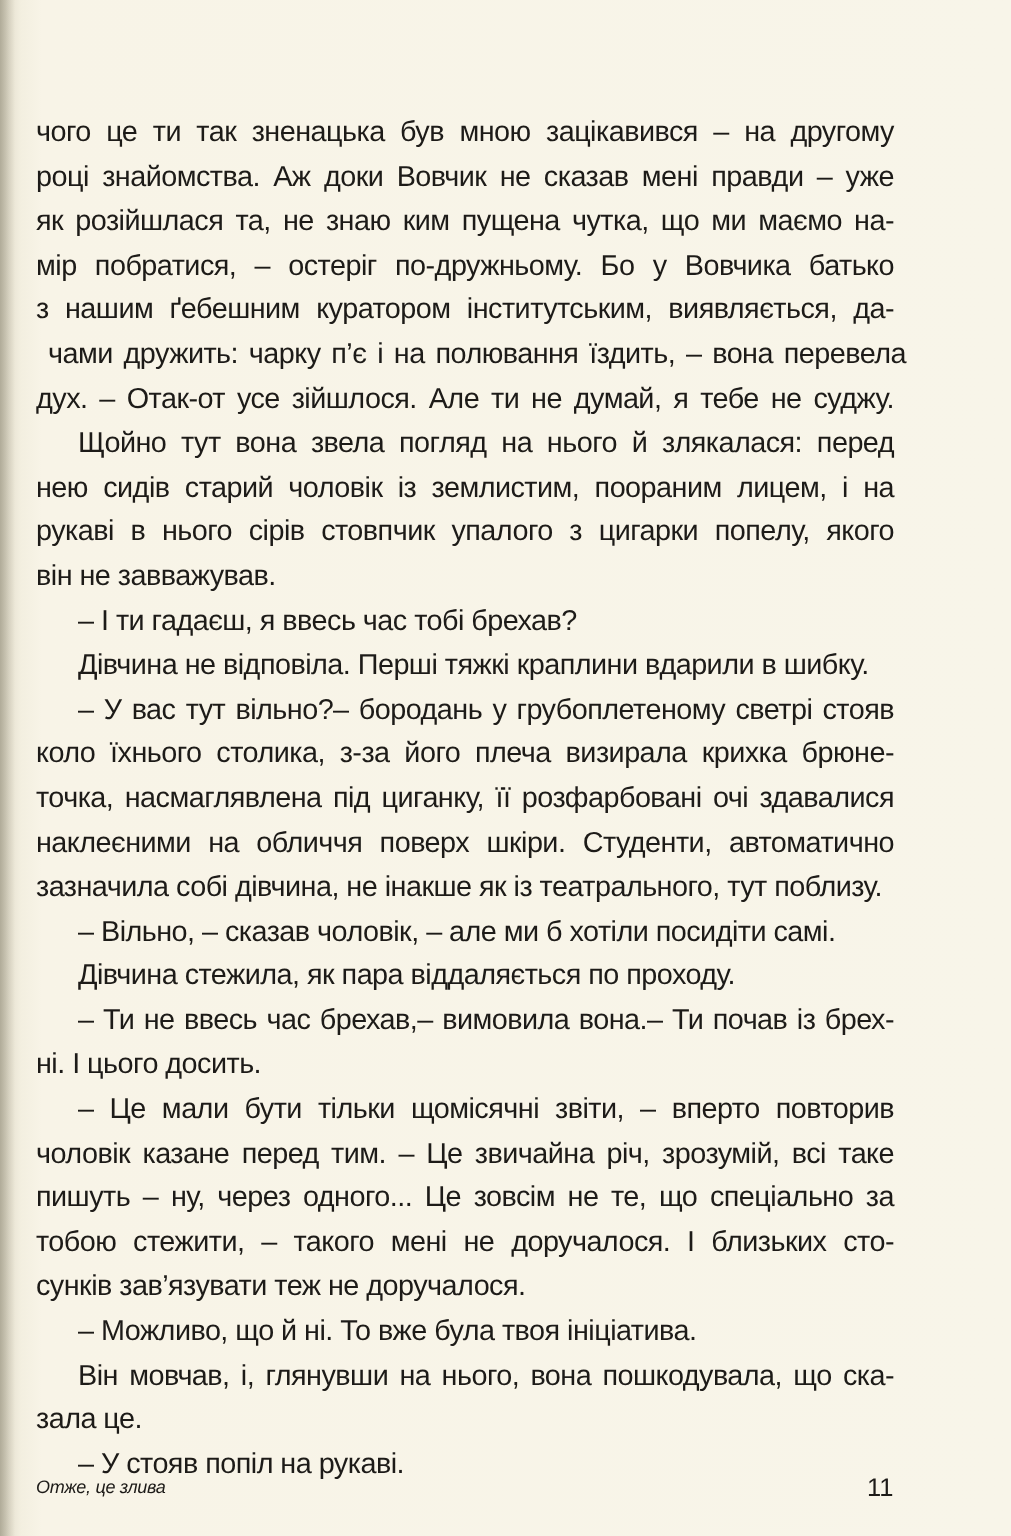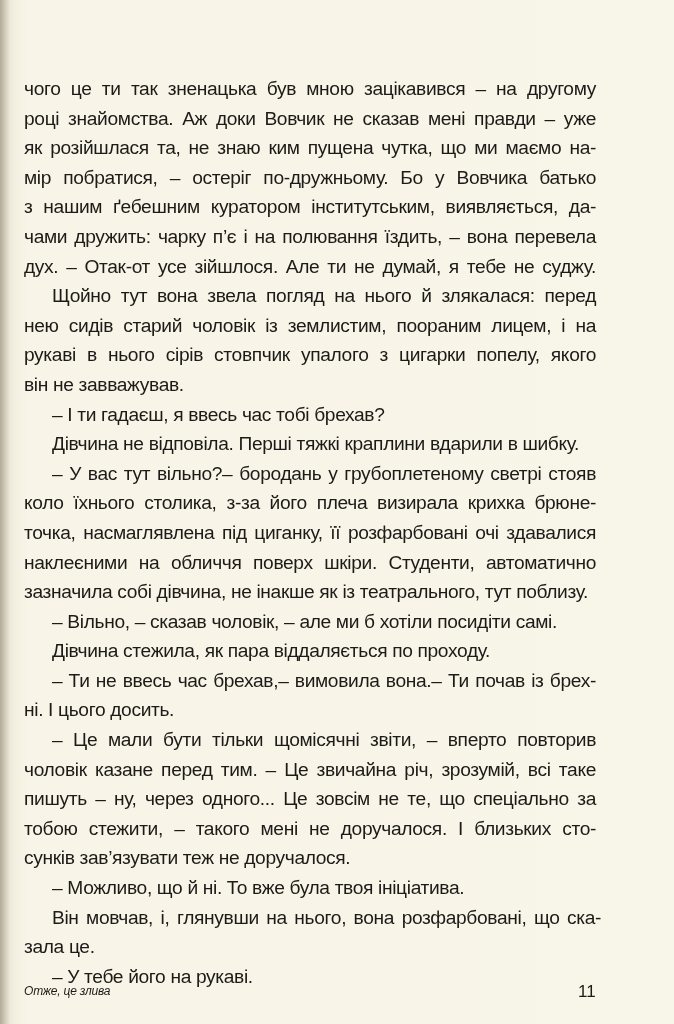--- a/index.html
+++ b/index.html
@@ -45,21 +45,21 @@
 
 <div class="page">
   <div class="gutter-shadow"></div>
 
   <div class="text" id="body-text">
     <span class="line" style="text-align-last: left; text-align: left; word-spacing: 5.29531px;">чого це ти так зненацька був мною зацікавився – на другому</span>
     <span class="line" style="text-align-last: left; text-align: left; word-spacing: 3.90781px;">році знайомства. Аж доки Вовчик не сказав мені правди – уже</span>
     <span class="line" style="text-align-last: left; text-align: left; word-spacing: 3.1321px;">як розійшлася та, не знаю ким пущена чутка, що ми маємо на-</span>
     <span class="line" style="text-align-last: left; text-align: right; word-spacing: 7.18359px;">мір побратися, – остеріг по-дружньому. Бо у Вовчика батько</span>
     <span class="line" style="text-align-last: left; text-align: left; word-spacing: 5.90365px;">з нашим ґебешним куратором інститутським, виявляється, да-</span>
-    <span class="line" style="text-align-last: left; text-align: left; word-spacing: 2.20938px;">чами дружить: чарку п’є і на полювання їздить, – вона перевела</span>
+    <span class="line" style="text-align-last: left; text-align: left; word-spacing: 2.20938px; margin-left: 8px;">чами дружить: чарку п’є і на полювання їздить, – вона перевела</span>
     <span class="line" style="text-align-last: left; text-align: left; word-spacing: 2.9401px;">дух. – Отак-от усе зійшлося. Але ти не думай, я тебе не суджу.</span>
     <span class="line indent" style="text-align-last: left; text-align: left; word-spacing: 4.8559px;">Щойно тут вона звела погляд на нього й злякалася: перед</span>
     <span class="line" style="text-align-last: left; text-align: left; word-spacing: 5.21007px;">нею сидів старий чоловік із землистим, пooраним лицем, і на</span>
     <span class="line" style="text-align-last: left; text-align: left; word-spacing: 6.11458px;">рукаві в нього сірів стовпчик упалого з цигарки попелу, якого</span>
     <span class="line last">він не завважував.</span>
     <span class="line indent last">– І ти гадаєш, я ввесь час тобі брехав?</span>
     <span class="line indent last">Дівчина не відповіла. Перші тяжкі краплини вдарили в шибку.</span>
     <span class="line indent" style="text-align-last: left; text-align: left; word-spacing: 1.8316px;">– У вас тут вільно?– бородань у грубоплетеному светрі стояв</span>
     <span class="line" style="text-align-last: left; text-align: left; word-spacing: 4.87891px;">коло їхнього столика, з-за його плеча визирала крихка брюне-</span>
     <span class="line" style="text-align-last: left; text-align: left; word-spacing: 2.6183px;">точка, насмаглявлена під циганку, її розфарбовані очі здавалися</span>
@@ -68,20 +68,20 @@
     <span class="line indent last">– Вільно, – сказав чоловік, – але ми б хотіли посидіти самі.</span>
     <span class="line indent last">Дівчина стежила, як пара віддаляється по проходу.</span>
     <span class="line indent" style="text-align-last: left; text-align: left; word-spacing: 1.31392px;">– Ти не ввесь час брехав,– вимовила вона.– Ти почав із брех-</span>
     <span class="line last">ні. І цього досить.</span>
     <span class="line indent" style="text-align-last: left; text-align: left; word-spacing: 5.7309px;">– Це мали бути тільки щомісячні звіти, – вперто повторив</span>
     <span class="line" style="text-align-last: left; text-align: left; word-spacing: 3.24375px;">чоловік казане перед тим. – Це звичайна річ, зрозумій, всі таке</span>
     <span class="line" style="text-align-last: left; text-align: left; word-spacing: 3.43892px;">пишуть – ну, через одного... Це зовсім не те, що спеціально за</span>
     <span class="line" style="text-align-last: left; text-align: left; word-spacing: 6.20486px;">тобою стежити, – такого мені не доручалося. І близьких сто-</span>
     <span class="line last">сунків зав’язувати теж не доручалося.</span>
     <span class="line indent last">– Можливо, що й ні. То вже була твоя ініціатива.</span>
-    <span class="line indent" style="text-align-last: left; text-align: left; word-spacing: 2.52083px;">Він мовчав, і, глянувши на нього, вона розфарбовані, що ска-</span>
+    <span class="line indent" style="text-align-last: left; text-align: left; word-spacing: 2.52083px;">Він мовчав, і, глянувши на нього, вона пошкодувала, що ска-</span>
     <span class="line last">зала це.</span>
-    <span class="line indent last">– У тебе його на рукаві.</span>
+    <span class="line indent last">– У стояв попіл на рукаві.</span>
   </div>
 
   <div class="footer-title">Отже, це злива</div>
   <div class="footer-page">11</div>
 </div>
 
 </body></html>

